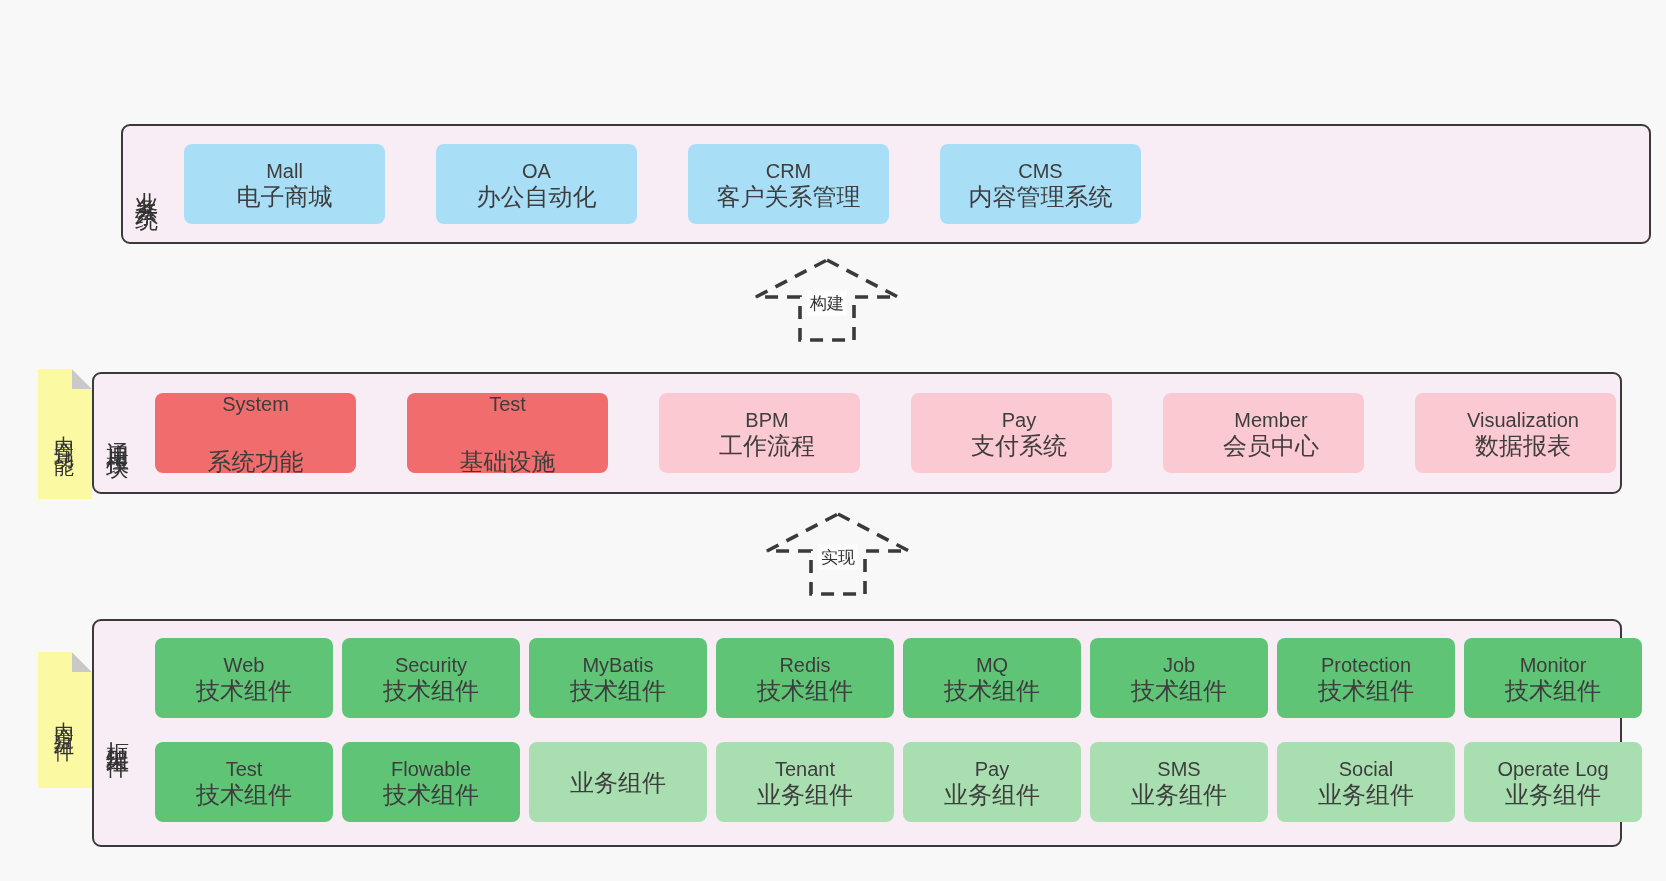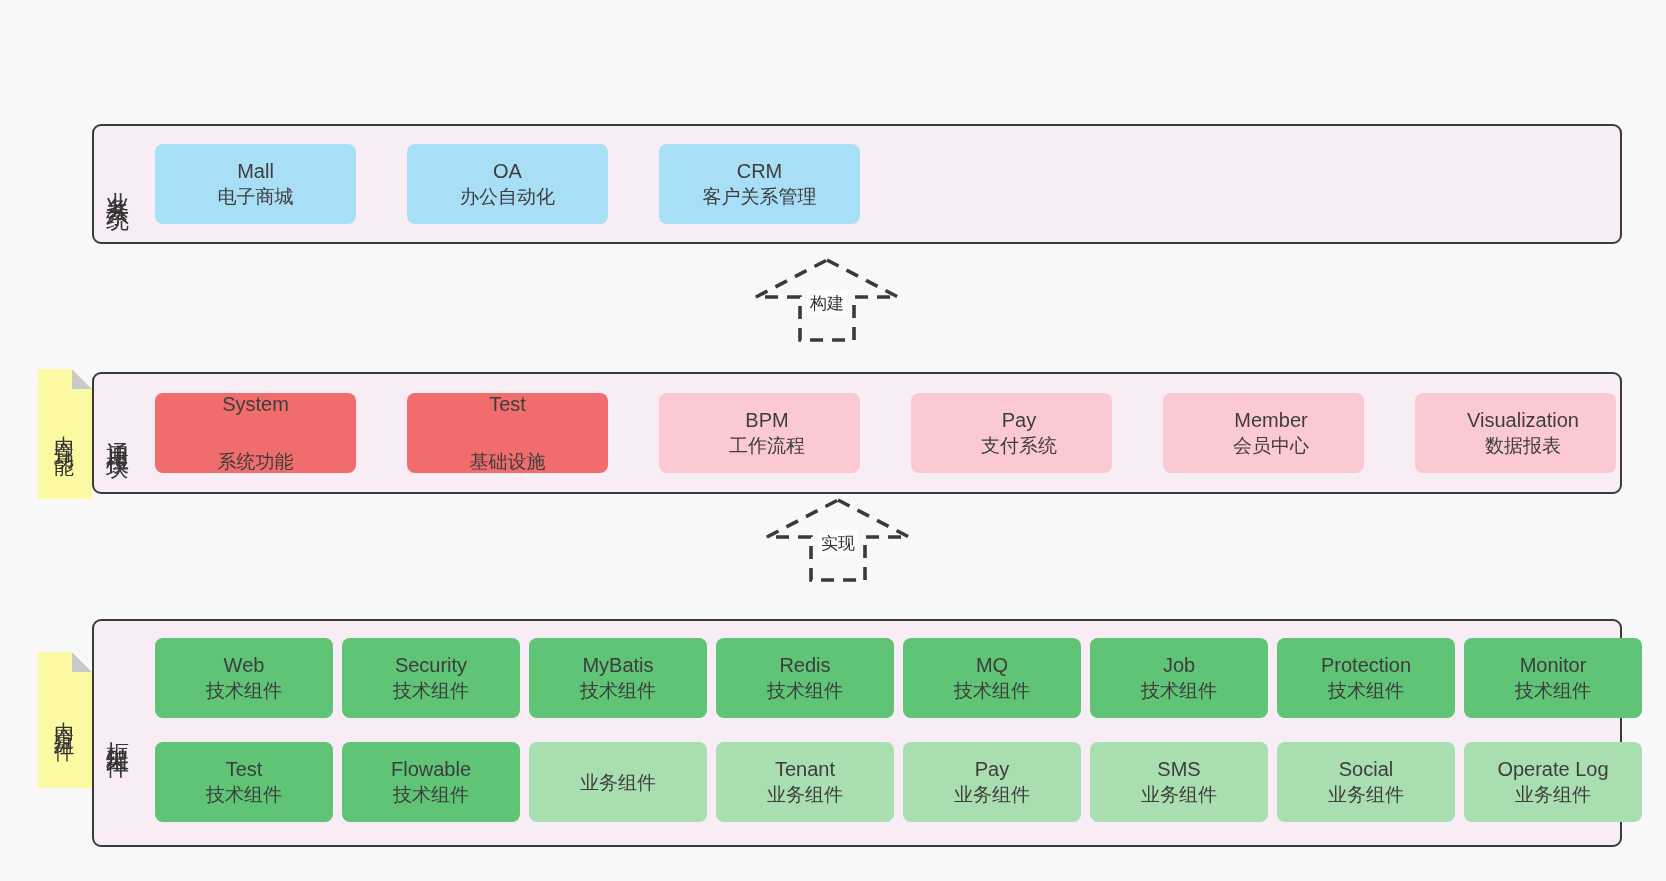--- a/index.html
+++ b/index.html
@@ -1,32 +1,32 @@
 <!DOCTYPE html>
 <html><head>
 <meta charset="utf-8">
 <style>
   html,body{margin:0;padding:0;background:#f8f8f8;font-family:"Liberation Sans","DejaVu Sans",sans-serif;}
   #canvas{position:relative;width:1666px;height:881px;background:#f8f8f8;overflow:hidden;color:#3d3d3d;}
 
   .section{position:absolute;left:92px;width:1530px;background:#f9edf5;border:2.5px solid #3a3a3a;border-radius:9px;box-sizing:border-box;z-index:2;}
-  .sec1{top:124px;height:120px;}
+  .sec1{top:124px;height:120px;margin-left:29px;}
   .sec2{top:372px;height:122px;}
   .sec3{top:619px;height:228px;}
 
   .vlabel{position:absolute;left:9px;top:50%;transform:translateY(-50%);writing-mode:vertical-rl;text-orientation:upright;font-size:23px;letter-spacing:5px;color:#333;white-space:nowrap;}
 
   .row6{position:absolute;left:61px;top:0;bottom:0;display:flex;align-items:center;gap:51px;}
   .row6 .box{width:201px;height:80px;}
   .grid8{position:absolute;left:61px;top:17px;display:grid;grid-template-columns:repeat(8,150px);column-gap:37px;row-gap:24px;}
   .grid8 .box{width:178px;height:80px;}
 
   .box{border-radius:8px;display:flex;flex-direction:column;align-items:center;justify-content:center;text-align:center;line-height:25px;box-sizing:border-box;padding:2px 6px;}
   .box .t{font-size:20px;}
-  .box .s{font-size:19px;}
+  .box .s{font-size:24px;}
   .blue{background:#a9def7;}
   .red{background:#f16d6d;gap:32px;}
   .pink{background:#fbc9d1;padding-left:21px;}
   .green{background:#5fc475;}
   .lgreen{background:#a9deb0;}
 
   .sticky{position:absolute;left:38px;width:54px;background:#fbf9a2;z-index:1;
           clip-path:polygon(0 0,calc(100% - 20px) 0,100% 20px,100% 100%,0 100%);}
   .fold{position:absolute;top:0;right:0;width:20px;height:20px;background:#c9c9c9;
         clip-path:polygon(0 0,0 100%,100% 100%);}
@@ -53,41 +53,45 @@
     <div class="sticky-text">内置组件</div>
   </div>
 
   <div class="arrow" style="left:752px;top:257px;">
     <svg viewBox="0 0 150 86">
       <path d="M75 3 L146 40 L102 40 L102 83 L48 83 L48 40 L4 40 Z"></path>
     </svg>
     <div class="arrow-label">构建</div>
   </div>
 
-  <div class="arrow" style="left:763px;top:497px;">
+  <div class="arrow" style="left:763px;top:511px;">
     <svg viewBox="0 0 150 86">
       <path d="M75 3 L146 40 L102 40 L102 83 L48 83 L48 40 L4 40 Z"></path>
     </svg>
     <div class="arrow-label">实现</div>
   </div>
 
   <div class="section sec1">
     <div class="vlabel">业务系统</div>
     <div class="row6">
       <div class="box blue">
         <div class="t">Mall</div>
         <div class="s">电子商城</div>
       </div>
       <div class="box blue">
         <div class="t">OA</div>
         <div class="s">办公自动化</div>
       </div>
       <div class="box blue">
         <div class="t">CRM</div>
         <div class="s">客户关系管理</div>
+      </div>
+      <div class="box blue">
+        <div class="t">CMS</div>
+        <div class="s">内容管理系统</div>
       </div>
     </div>
   </div>
 
   <div class="section sec2">
     <div class="vlabel">通用模块</div>
     <div class="row6">
       <div class="box red">
         <div class="t">System</div>
         <div class="s">系统功能</div>

